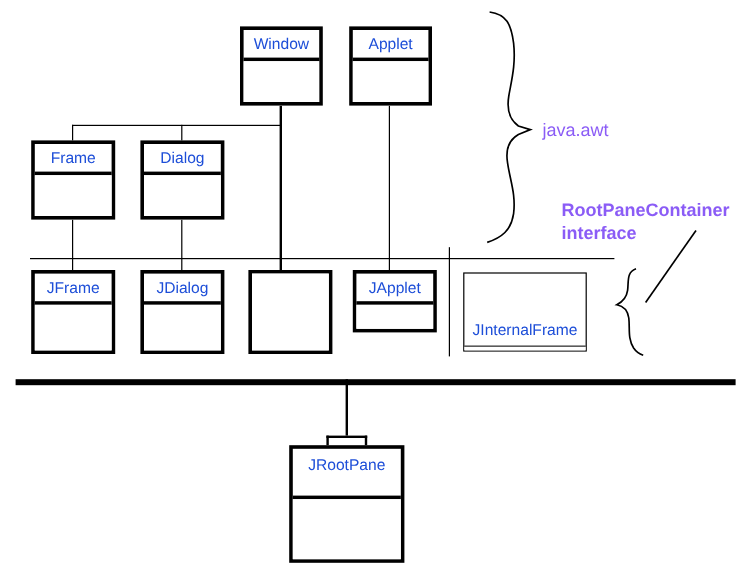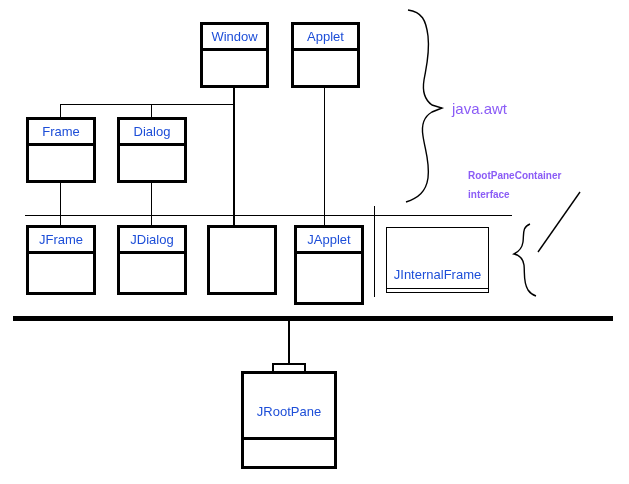--- a/index.html
+++ b/index.html
@@ -92,21 +92,21 @@
     position: absolute;
     color: #8b5cf6;
     white-space: nowrap;
     z-index: 6;
   }
   .annot-awt {
     font-size: 15px;
     font-weight: normal;
   }
   .annot-rpc {
-    font-size: 10px;
+    font-size: 15px;
     font-weight: bold;
     line-height: 19px;
     text-align: left;
   }
 
   .brace-svg {
     position: absolute;
     z-index: 4;
   }
   .brace-svg path, .brace-svg line {
@@ -171,32 +171,32 @@
 
   <div class="uml-box" style="left:117px; top:225px; width:70px; height:70px;">
     <div class="uml-title">JDialog</div>
     <div class="uml-body"></div>
   </div>
 
   <div class="uml-box" style="left:207px; top:225px; width:70px; height:70px;">
     <div class="uml-body"></div>
   </div>
 
-  <div class="uml-box" style="left:294px; top:225px; width:70px; height:80px;">
+  <div class="uml-box" style="left:294px; top:225px; width:70px; height:52px;">
     <div class="uml-title">JApplet</div>
     <div class="uml-body"></div>
   </div>
 
   <div class="uml-box thin" style="left:386px; top:227px; width:103px; height:66px;">
     <div class="uml-title" style="height:28px; line-height:27px;margin-top:33px;">JInternalFrame</div>
     <div class="uml-body"></div>
   </div>
 
   <div class="uml-box" style="left:241px; top:371px; width:96px; height:98px;">
-    <div class="uml-title" style="height:42px; line-height:27px;margin-top:24px;">JRootPane</div>
+    <div class="uml-title" style="height:42px; line-height:27px;">JRootPane</div>
     <div class="uml-body"></div>
   </div>
 
   <svg class="brace-svg" style="left:404px; top:2px;" width="56" height="210" viewBox="0 0 56 210">
     <path d="M 4 8
              C 18 10, 22 18, 24 34
              C 26 52, 22 66, 20 78
              C 18 90, 21 98, 28 103
              L 38 106
              L 28 110

